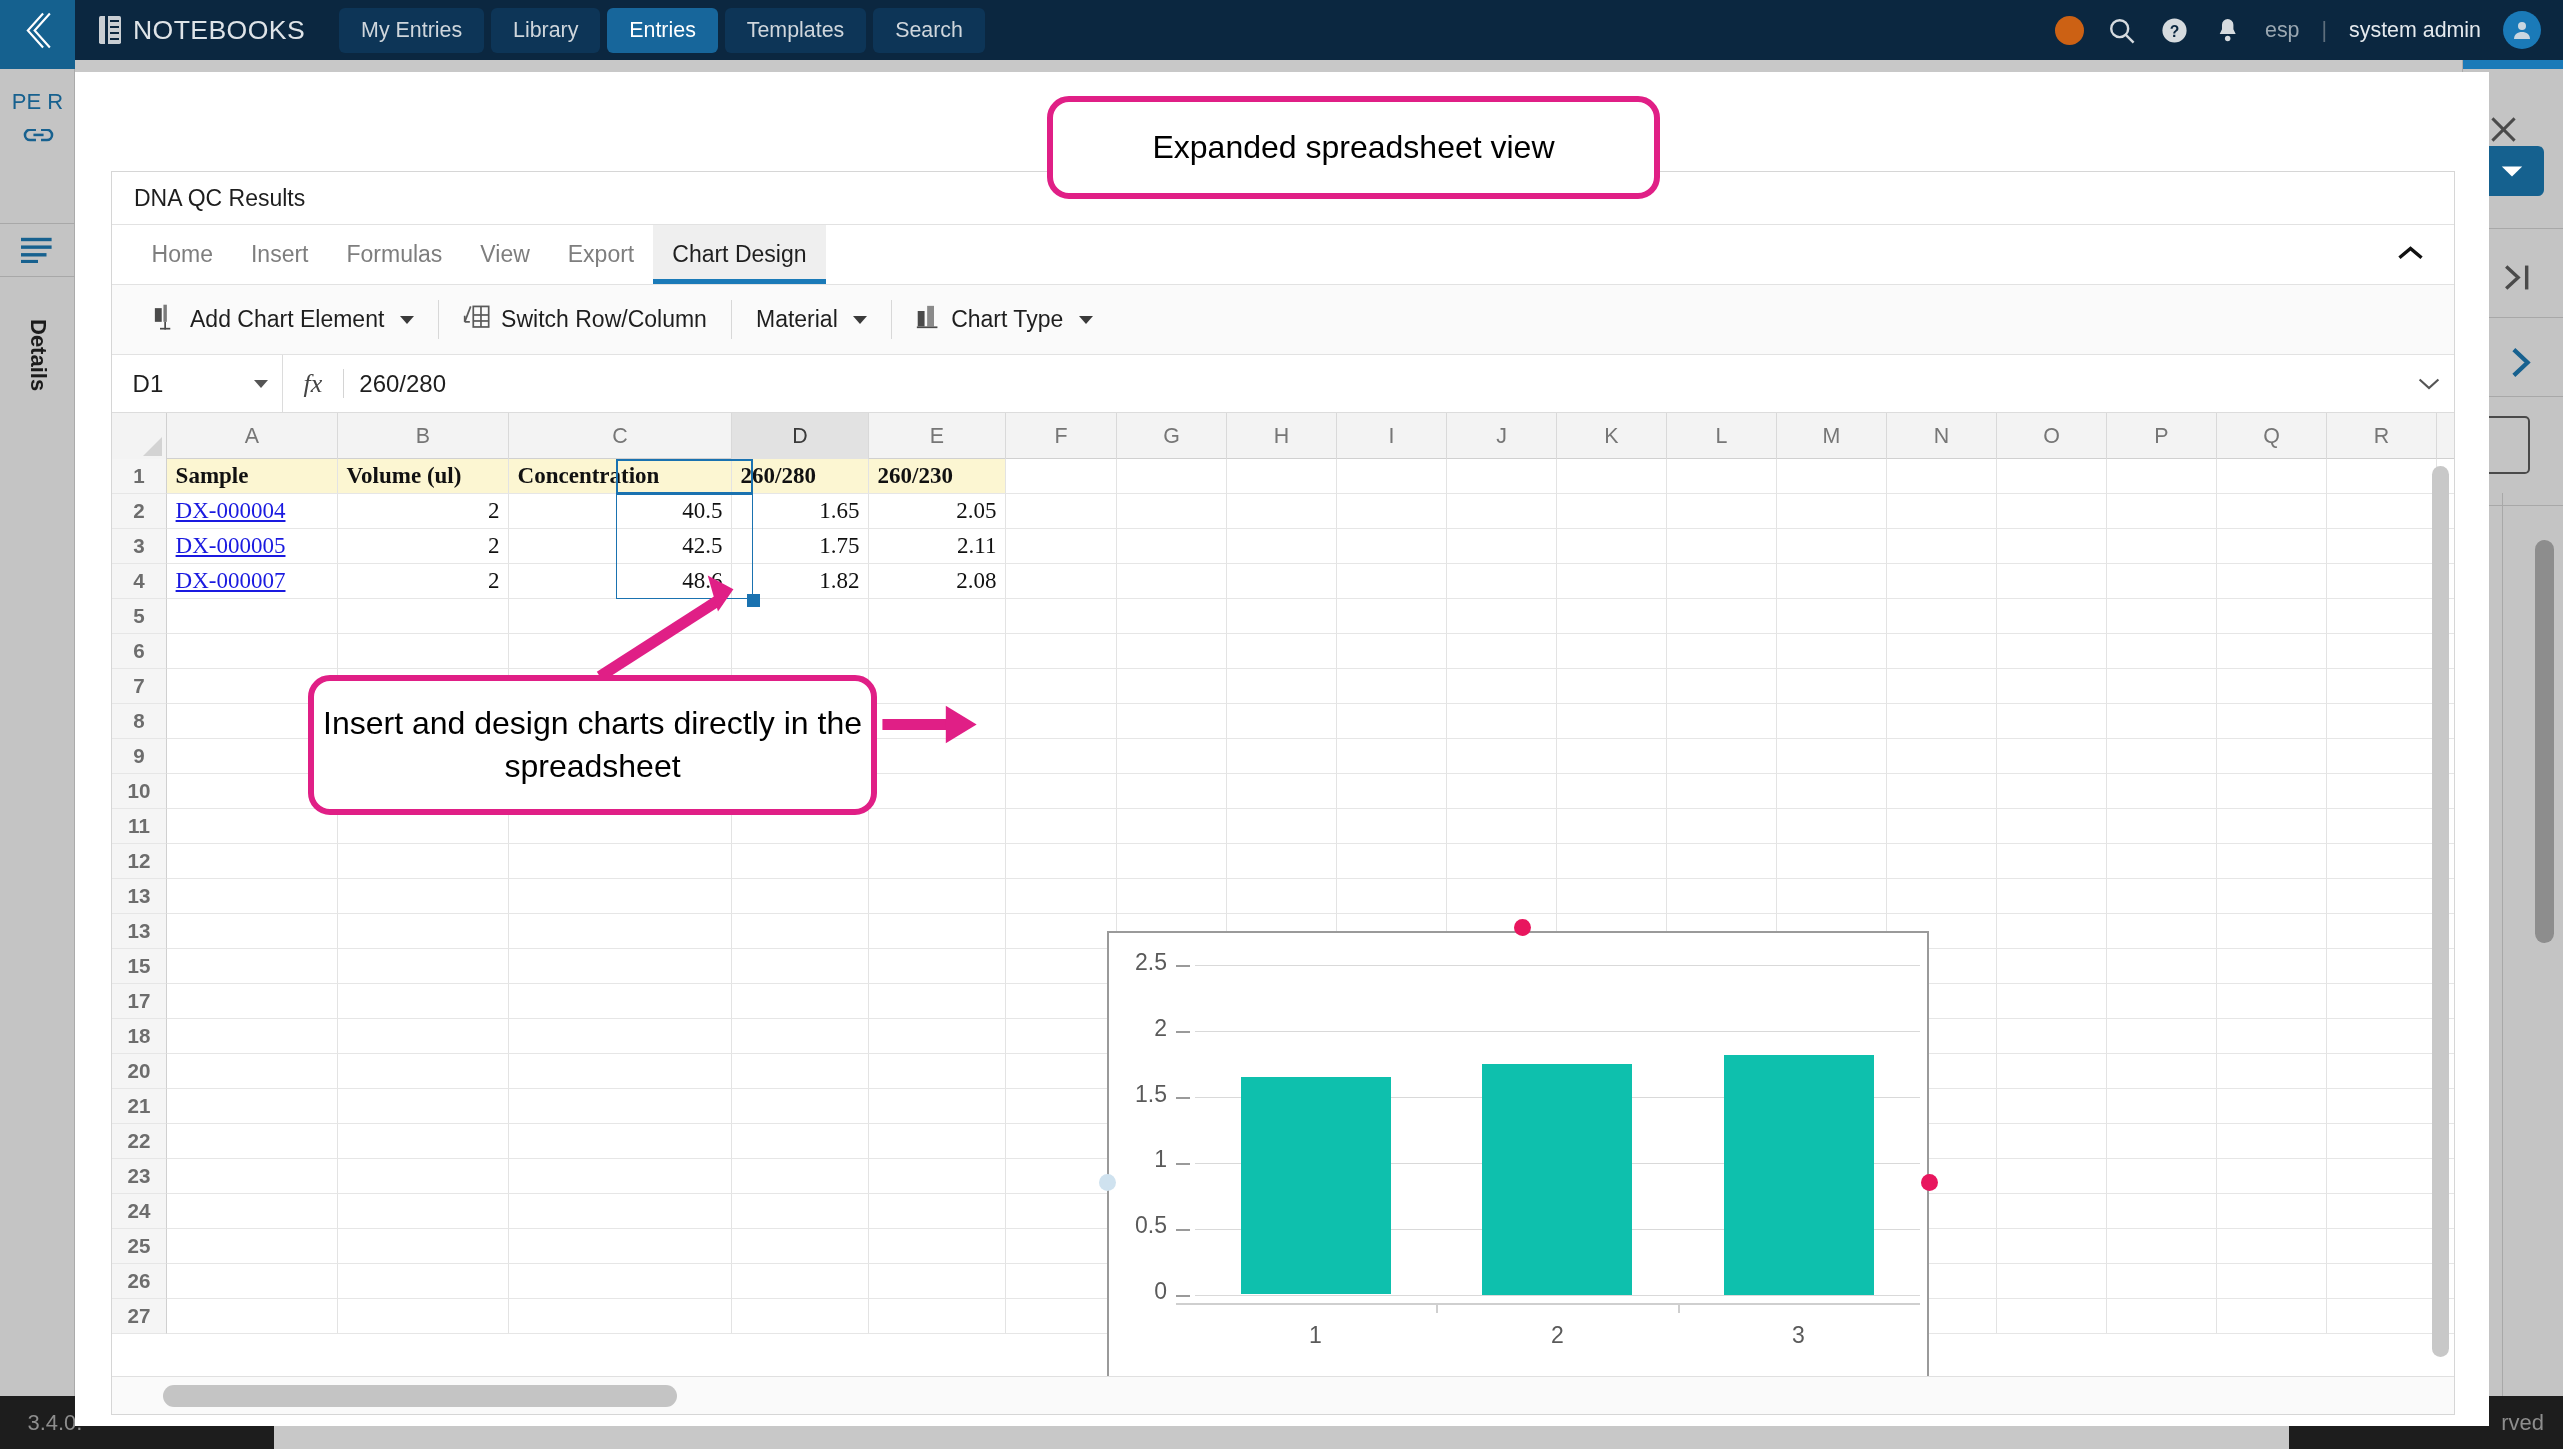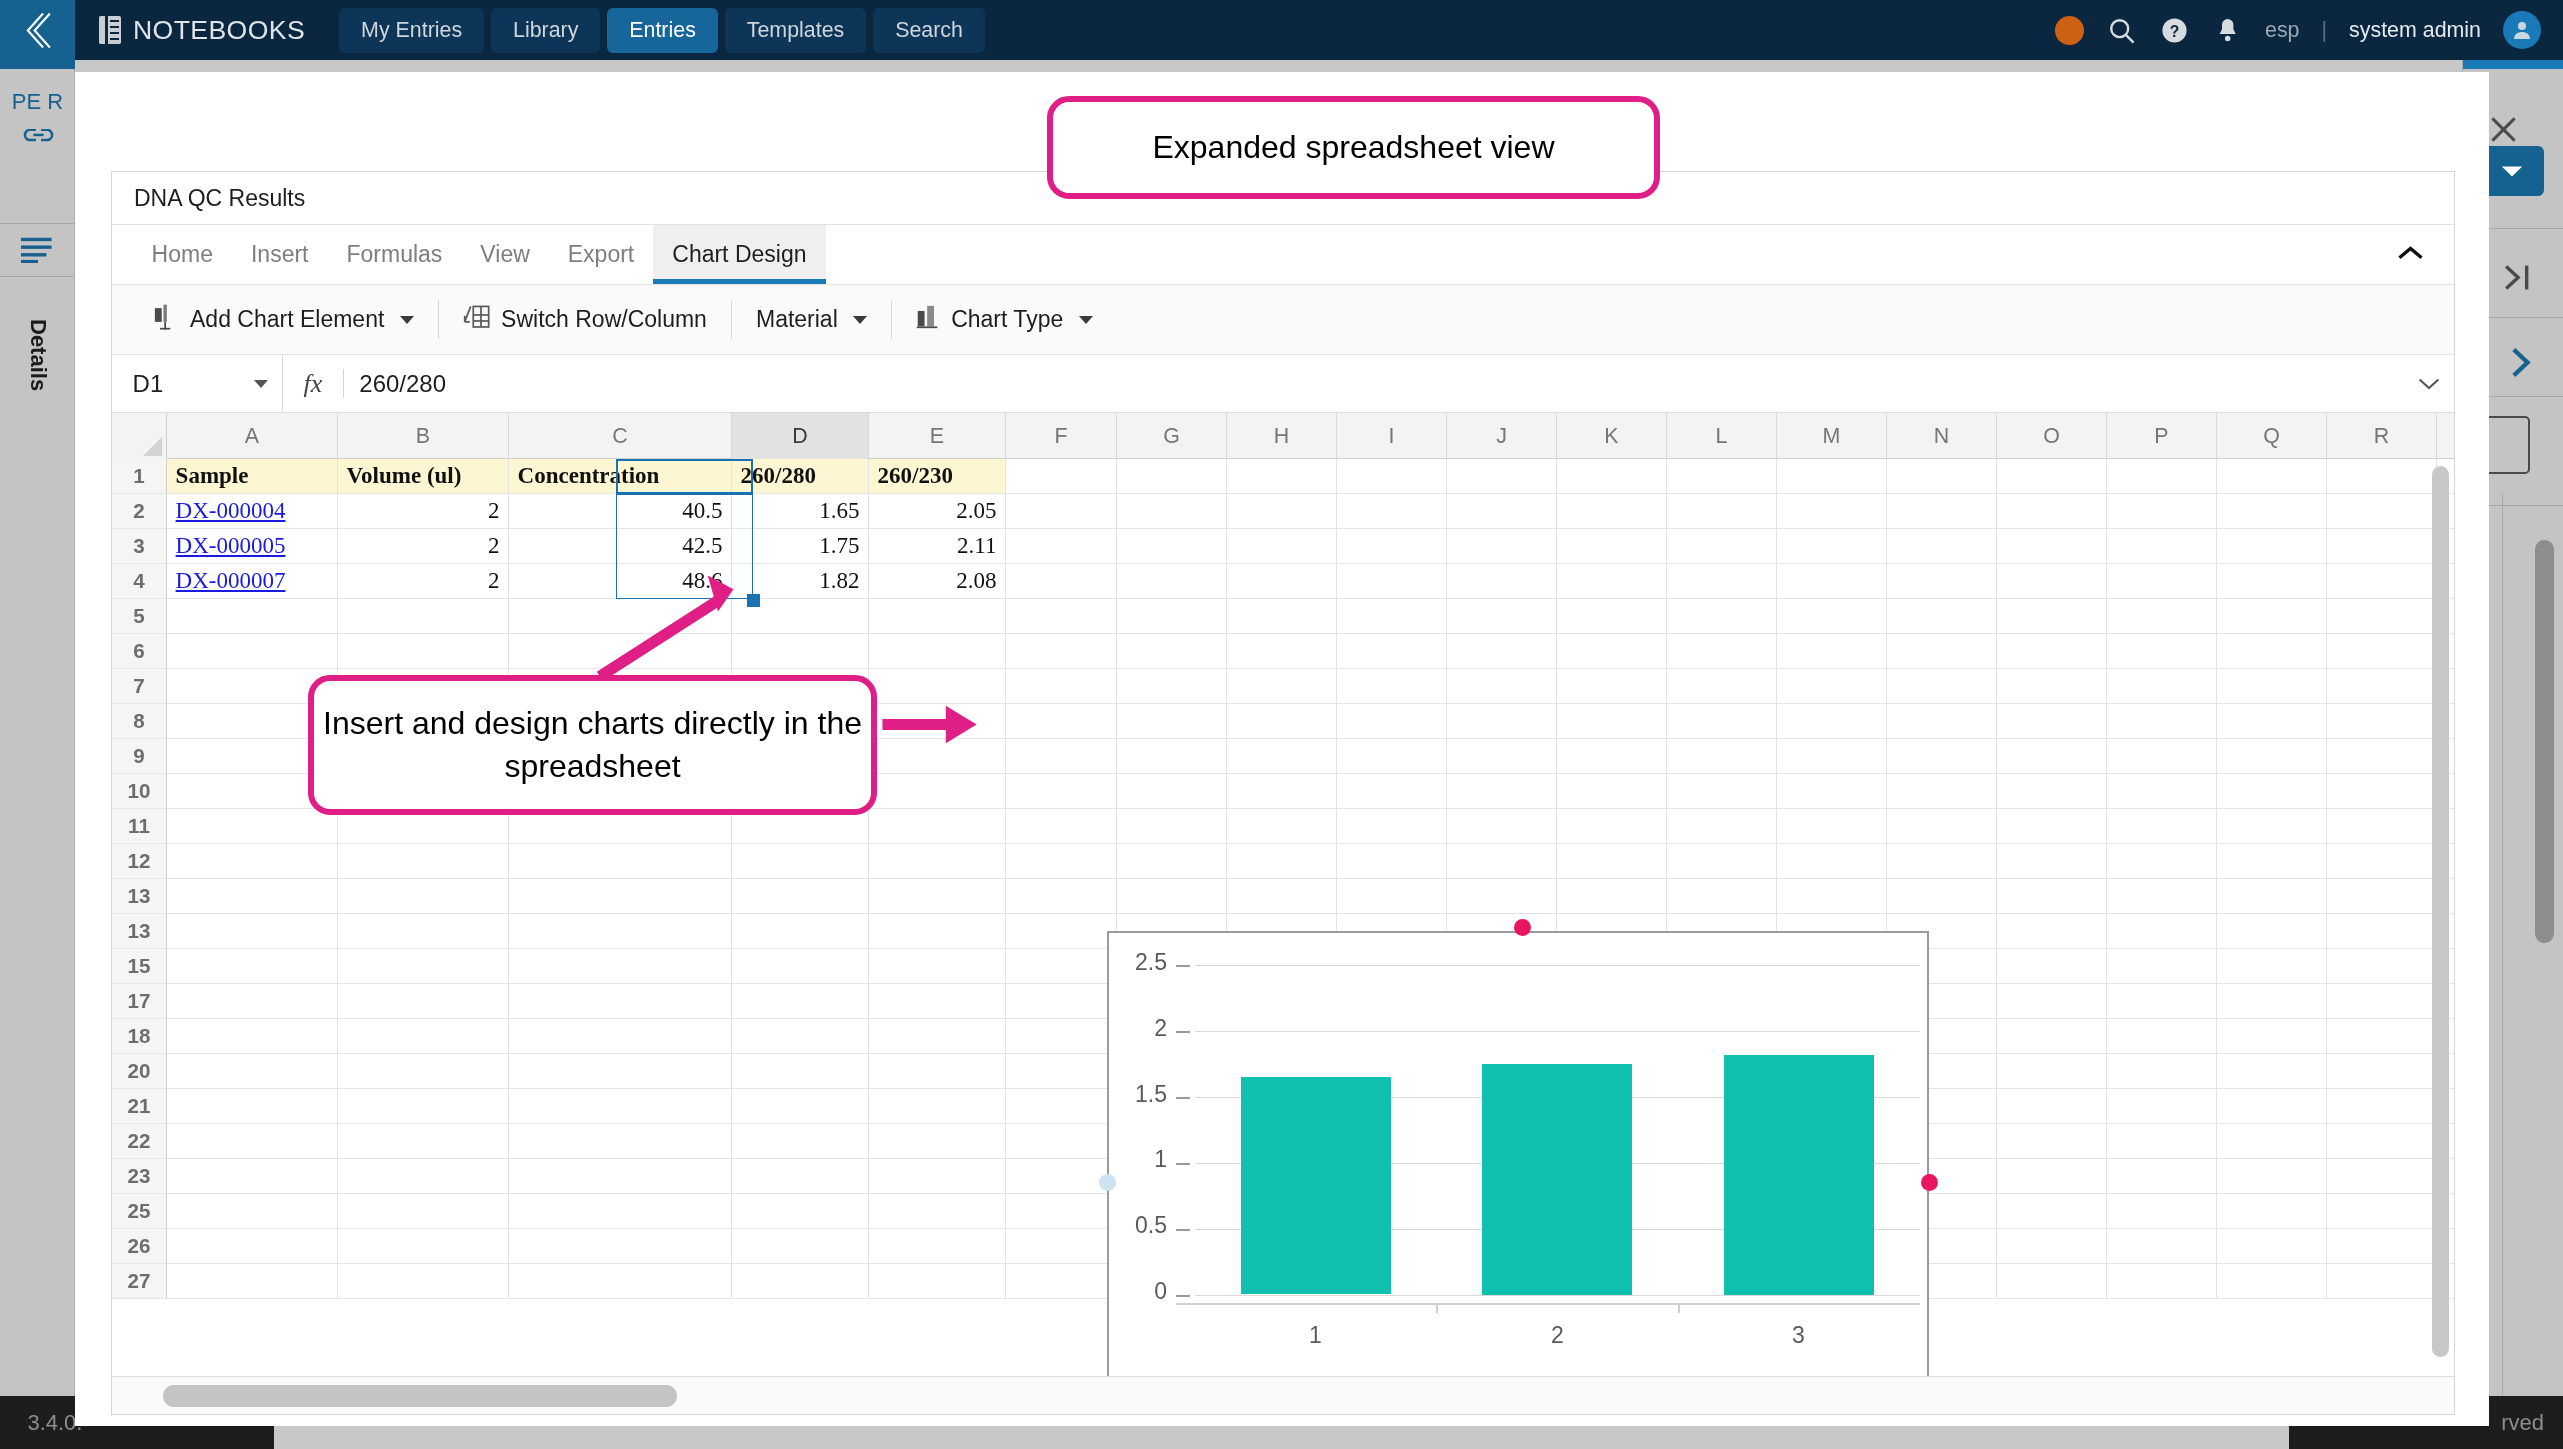--- a/index.html
+++ b/index.html
@@ -976,20 +976,42 @@
             <div class="cell" style="width: 110px; flex-basis: 110px;"></div>
             <div class="cell" style="width: 110px; flex-basis: 110px;"></div>
             <div class="cell" style="width: 110px; flex-basis: 110px;"></div>
             <div class="cell" style="width: 110px; flex-basis: 110px;"></div>
             <div class="cell" style="width: 110px; flex-basis: 110px;"></div>
             <div class="cell" style="width: 110px; flex-basis: 110px;"></div>
             <div class="cell" style="width: 110px; flex-basis: 110px;"></div>
             <div class="cell" style="width: 110px; flex-basis: 110px;"></div>
           </div>
           <div class="row">
+            <div class="rh">24</div>
+            <div class="cell" style="width: 171px; flex-basis: 171px;"></div>
+            <div class="cell" style="width: 171px; flex-basis: 171px;"></div>
+            <div class="cell" style="width: 223px; flex-basis: 223px;"></div>
+            <div class="cell" style="width: 137px; flex-basis: 137px;"></div>
+            <div class="cell" style="width: 137px; flex-basis: 137px;"></div>
+            <div class="cell" style="width: 111px; flex-basis: 111px;"></div>
+            <div class="cell" style="width: 110px; flex-basis: 110px;"></div>
+            <div class="cell" style="width: 110px; flex-basis: 110px;"></div>
+            <div class="cell" style="width: 110px; flex-basis: 110px;"></div>
+            <div class="cell" style="width: 110px; flex-basis: 110px;"></div>
+            <div class="cell" style="width: 110px; flex-basis: 110px;"></div>
+            <div class="cell" style="width: 110px; flex-basis: 110px;"></div>
+            <div class="cell" style="width: 110px; flex-basis: 110px;"></div>
+            <div class="cell" style="width: 110px; flex-basis: 110px;"></div>
+            <div class="cell" style="width: 110px; flex-basis: 110px;"></div>
+            <div class="cell" style="width: 110px; flex-basis: 110px;"></div>
+            <div class="cell" style="width: 110px; flex-basis: 110px;"></div>
+            <div class="cell" style="width: 110px; flex-basis: 110px;"></div>
+            <div class="cell" style="width: 110px; flex-basis: 110px;"></div>
+          </div>
+          <div class="row">
             <div class="rh">25</div>
             <div class="cell" style="width: 171px; flex-basis: 171px;"></div>
             <div class="cell" style="width: 171px; flex-basis: 171px;"></div>
             <div class="cell" style="width: 223px; flex-basis: 223px;"></div>
             <div class="cell" style="width: 137px; flex-basis: 137px;"></div>
             <div class="cell" style="width: 137px; flex-basis: 137px;"></div>
             <div class="cell" style="width: 111px; flex-basis: 111px;"></div>
             <div class="cell" style="width: 110px; flex-basis: 110px;"></div>
             <div class="cell" style="width: 110px; flex-basis: 110px;"></div>
             <div class="cell" style="width: 110px; flex-basis: 110px;"></div>

